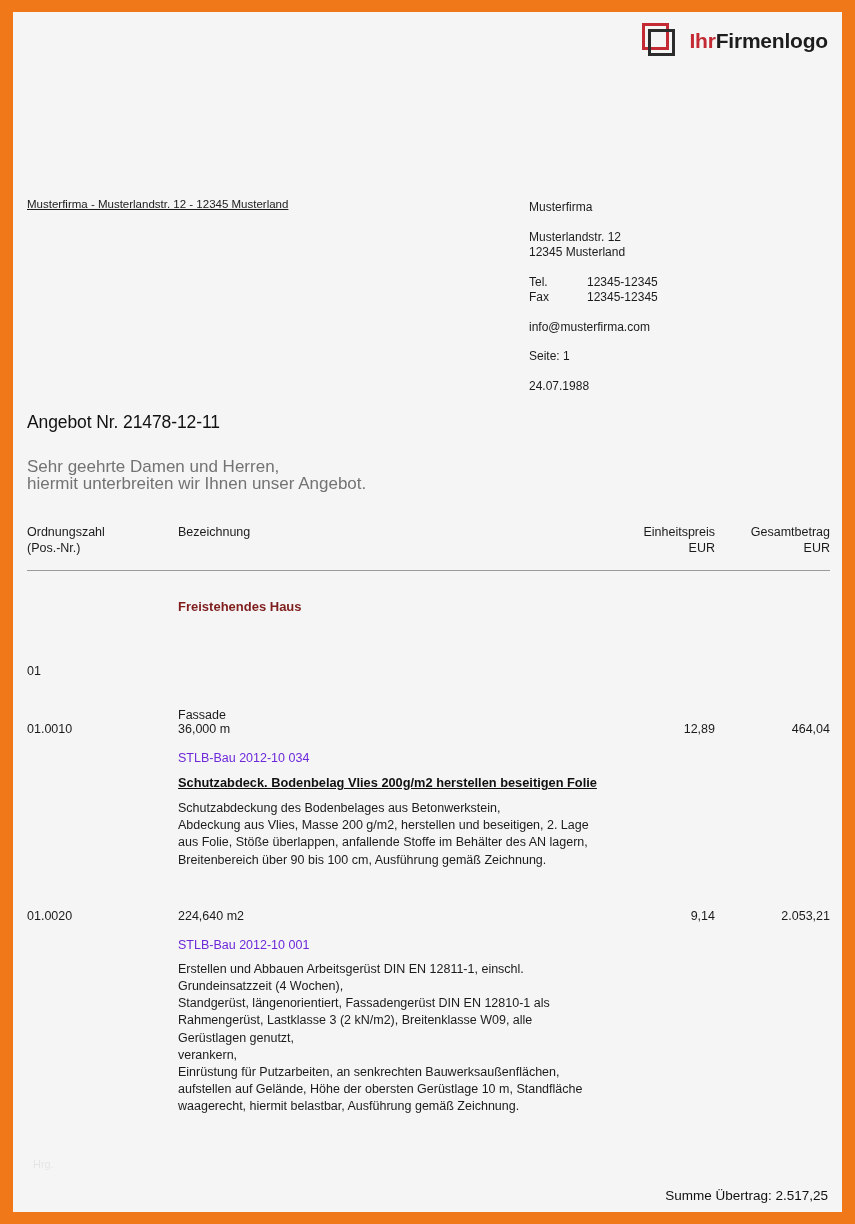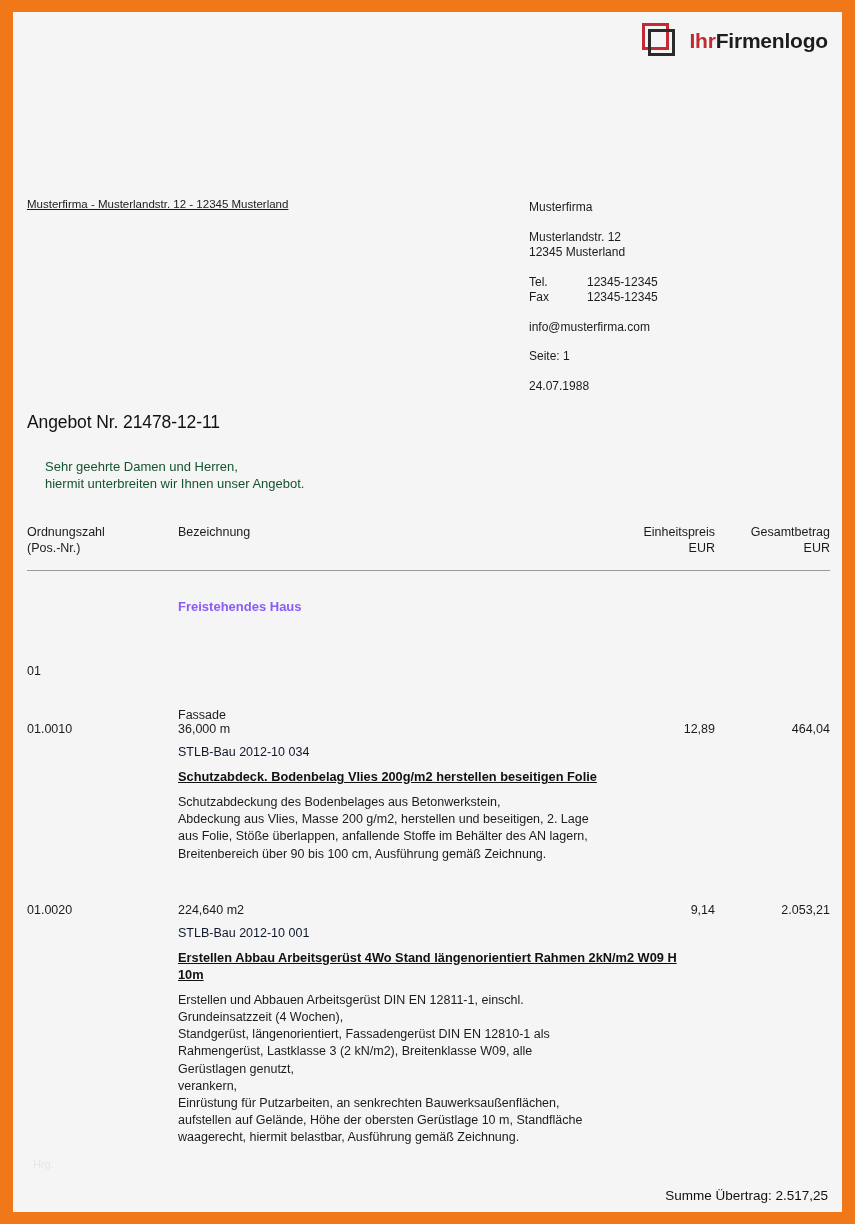--- a/index.html
+++ b/index.html
@@ -105,25 +105,25 @@
     position: absolute;
     left: 14px;
     top: 400px;
     font-size: 17.5px;
     font-weight: normal;
     color: #111;
     letter-spacing: -0.1px;
   }
   .salutation {
     position: absolute;
-    left: 32px;
+    left: 14px;
     top: 446px;
-    font-size: 13px;
+    font-size: 17px;
     line-height: 17px;
-    color: #14532d;
+    color: #737373;
   }
 
   
   .table {
     position: absolute;
     left: 14px;
     top: 512px;
     width: 803px;
   }
   .thead {
@@ -147,21 +147,21 @@
     border-top: 1px solid #9b9b9b;
     width: 100%;
     margin-top: 2px;
   }
 
   .section-head {
     margin-top: 28px;
     margin-left: 151px;
     font-size: 13px;
     font-weight: bold;
-    color: #8b5cf6;
+    color: #7f1d1d;
   }
 
   .group-row {
     position: relative;
     margin-top: 50px;
     height: 18px;
     font-size: 12.5px;
     color: #1b1b1b;
   }
   .group-row .pos { position: absolute; left: 0; top: 0; }
@@ -183,23 +183,23 @@
   .item-head .unit {
     position: absolute; right: 115px; top: 0;
     width: 120px; text-align: right;
   }
   .item-head .total {
     position: absolute; right: 0; top: 0;
     width: 130px; text-align: right;
   }
   .item-code {
     margin-left: 151px;
-    margin-top: 4px;
-    font-size: 12.5px;
-    color: #0f172a;
+    margin-top: 10px;
+    font-size: 12.5px;
+    color: #6d28d9;
   }
   .item-title {
     margin-left: 151px;
     margin-top: 9px;
     font-size: 12.8px;
     font-weight: bold;
     color: #111;
     line-height: 17px;
     max-width: 520px;
     text-decoration: underline;
@@ -320,21 +320,20 @@
         </div>
 
         <div class="item">
           <div class="item-head">
             <span class="pos">01.0020</span>
             <span class="qty">224,640 m2</span>
             <span class="unit">9,14</span>
             <span class="total">2.053,21</span>
           </div>
           <div class="item-code">STLB-Bau 2012-10 001</div>
-          <div class="item-title">Erstellen Abbau Arbeitsgerüst 4Wo Stand längenorientiert Rahmen 2kN/m2 W09 H 10m</div>
           <div class="item-desc">
             <div>Erstellen und Abbauen Arbeitsgerüst DIN EN 12811-1, einschl.</div>
             <div>Grundeinsatzzeit (4 Wochen),</div>
             <div>Standgerüst, längenorientiert, Fassadengerüst DIN EN 12810-1 als</div>
             <div>Rahmengerüst, Lastklasse 3 (2 kN/m2), Breitenklasse W09, alle</div>
             <div>Gerüstlagen genutzt,</div>
             <div>verankern,</div>
             <div>Einrüstung für Putzarbeiten, an senkrechten Bauwerksaußenflächen,</div>
             <div>aufstellen auf Gelände, Höhe der obersten Gerüstlage 10 m, Standfläche</div>
             <div>waagerecht, hiermit belastbar, Ausführung gemäß Zeichnung.</div>

